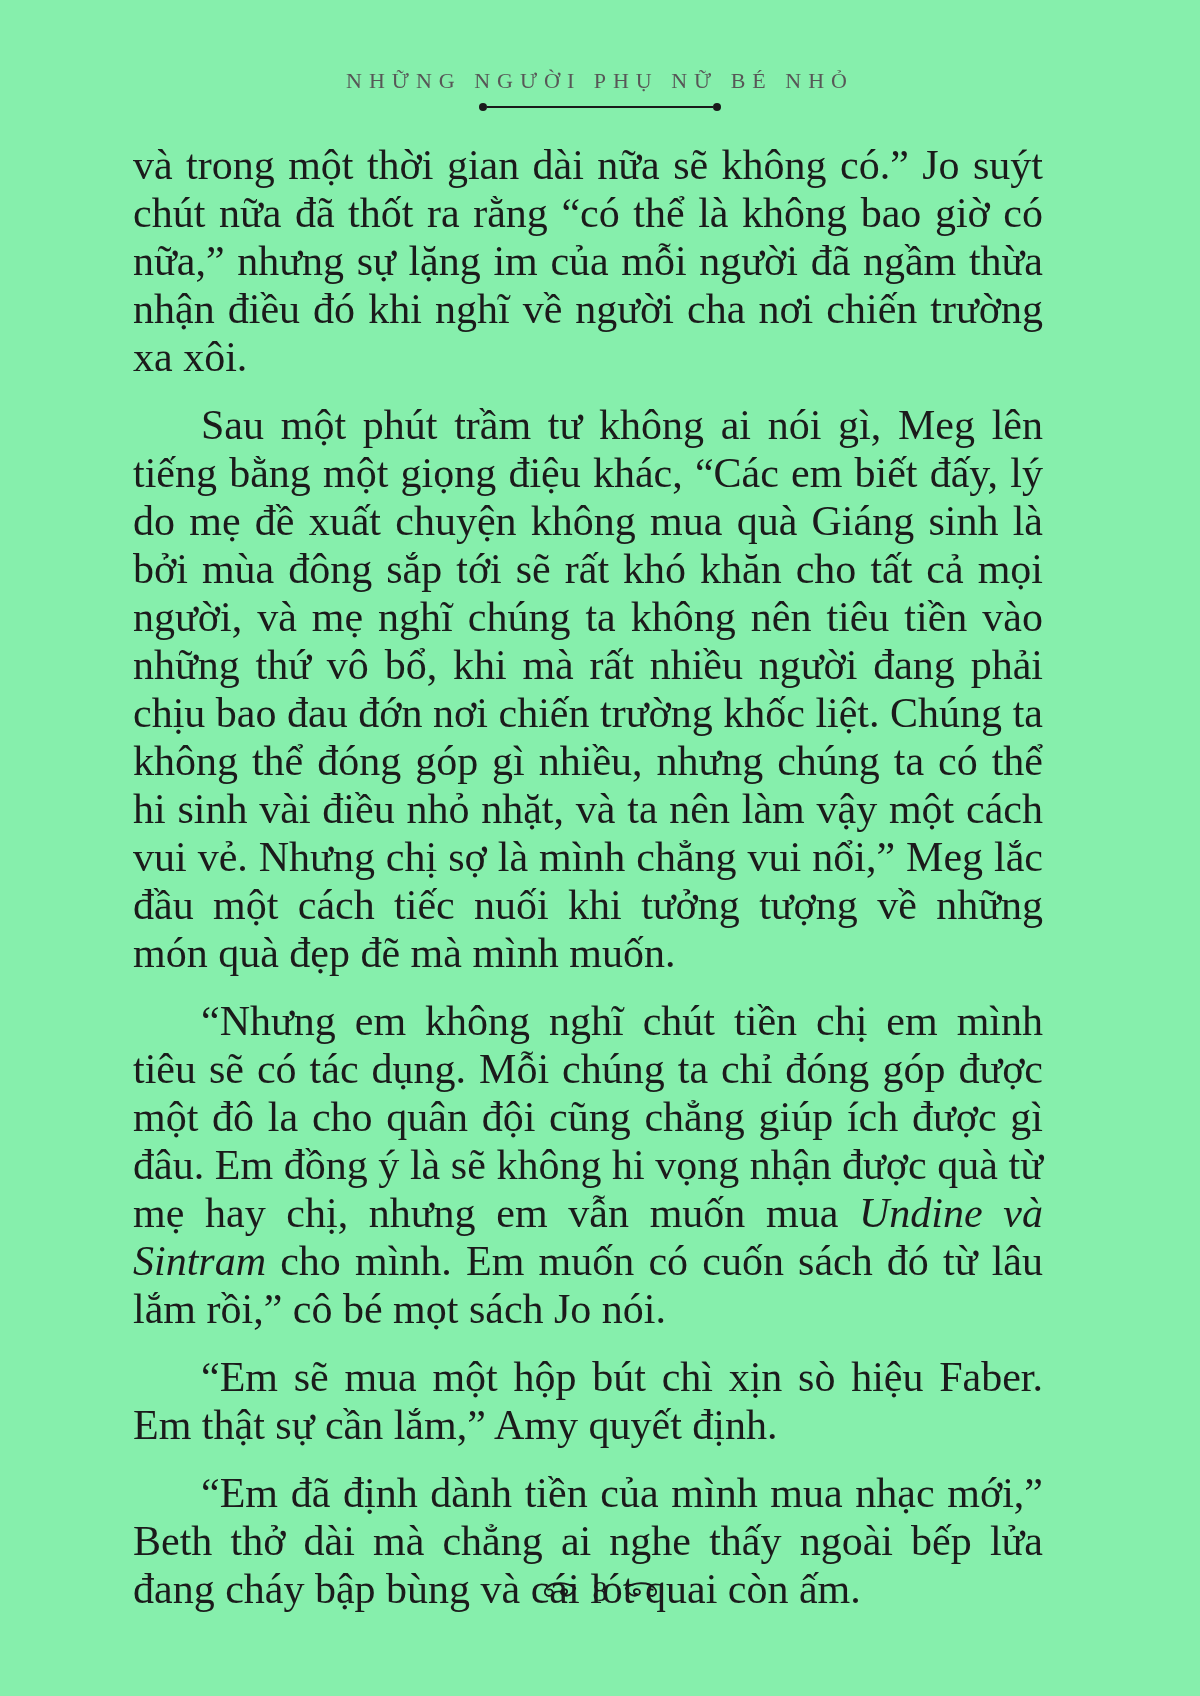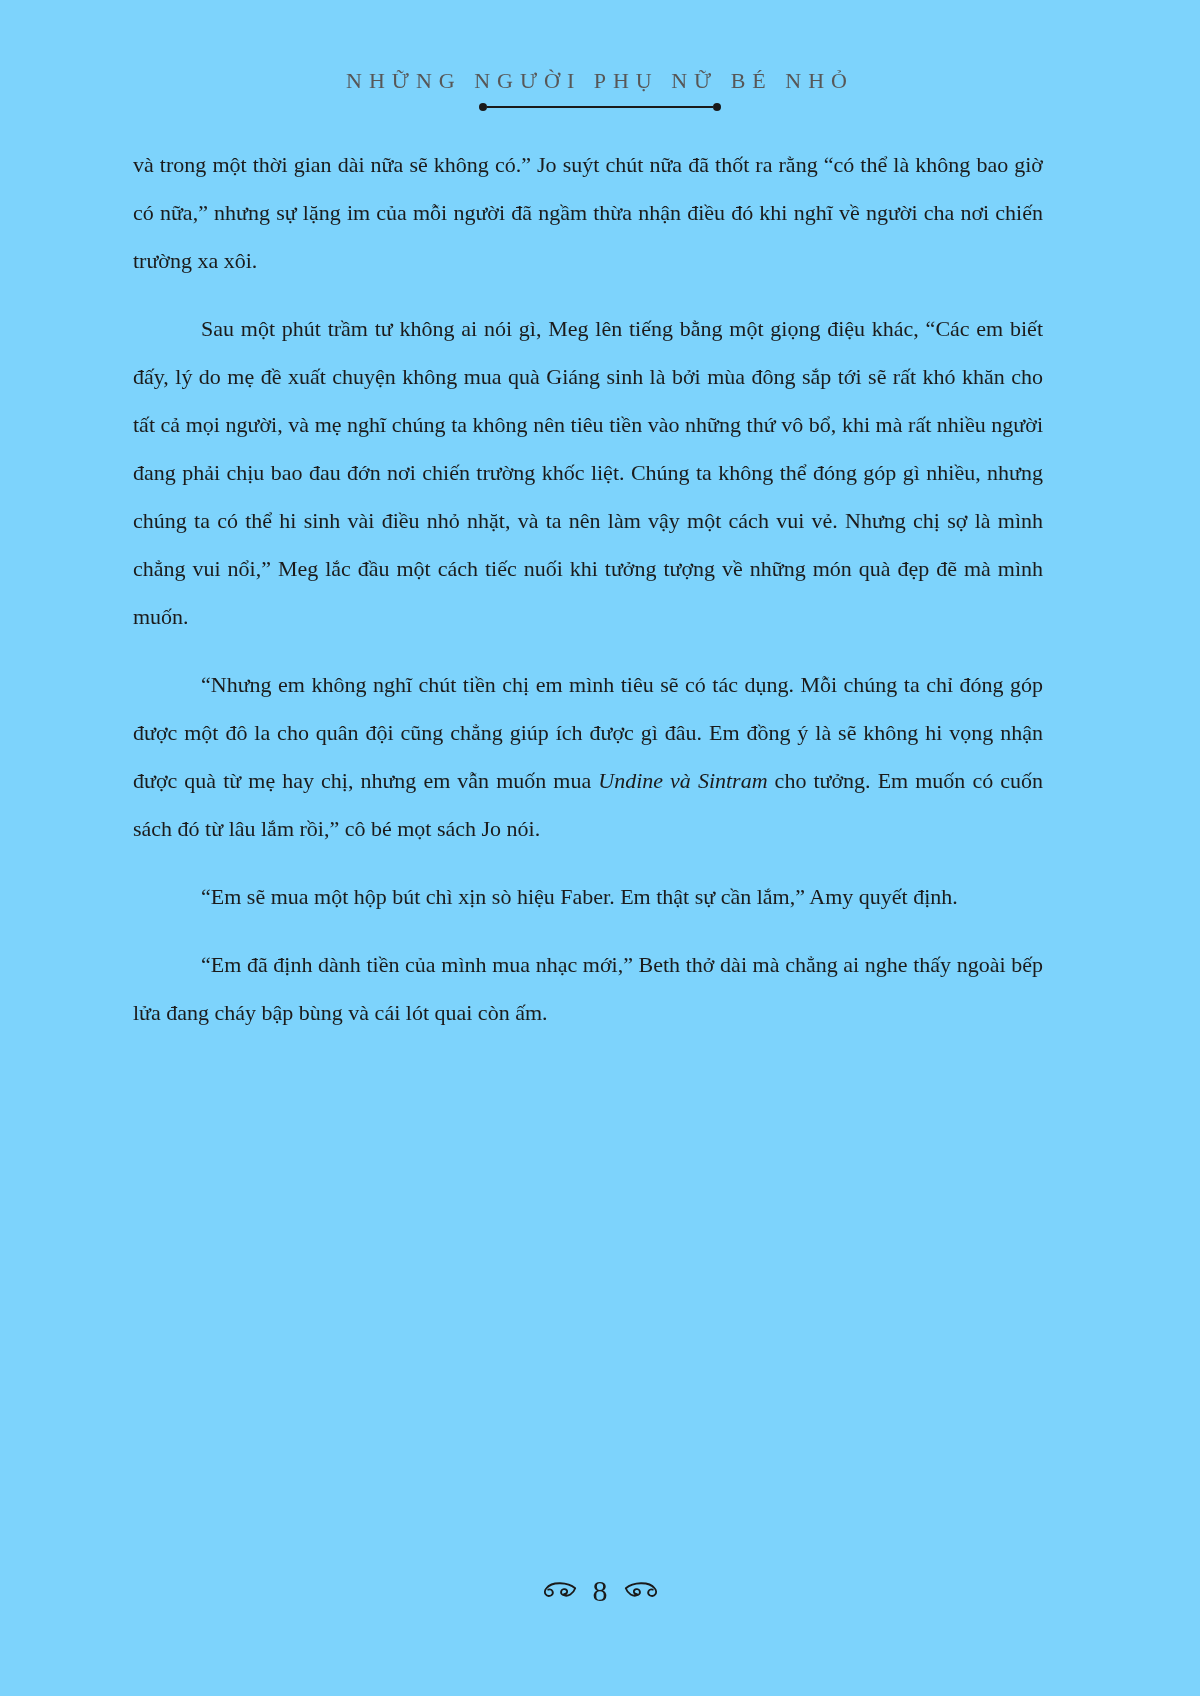--- a/index.html
+++ b/index.html
@@ -4,21 +4,21 @@
 <style>
   html, body {
     margin: 0;
     padding: 0;
     background: #ffffff;
   }
   .page {
     position: relative;
     width: 1200px;
     height: 1696px;
-    background: #7dd3fc;
+    background: #86efac;
     font-family: "Liberation Serif", "DejaVu Serif", serif;
     overflow: hidden;
   }
   .page-header {
     position: absolute;
     top: 68px;
     left: 0;
     width: 100%;
     text-align: center;
   }
@@ -47,21 +47,21 @@
     width: 226px;
     height: 2px;
     background: #1a1a1a;
     flex: 0 0 auto;
   }
   .body-text {
     position: absolute;
     top: 141px;
     left: 133px;
     width: 910px;
-    font-size: 22px;
+    font-size: 42px;
     line-height: 48px;
     color: #1b1b1b;
     text-align: justify;
   }
   .body-text p {
     margin: 0 0 20px 0;
   }
   .body-text p.indent {
     text-indent: 68px;
   }
@@ -108,21 +108,21 @@
       <span class="dot"></span>
       <span class="line"></span>
       <span class="dot"></span>
     </div>
   </header>
 
   <main class="body-text" id="body-text">
 
   <p class=""><span>và trong một thời gian dài nữa sẽ không có.” Jo suýt chút nữa đã thốt ra rằng “có thể là không bao giờ có nữa,” nhưng sự lặng im của mỗi người đã ngầm thừa nhận điều đó khi nghĩ về người cha nơi chiến trường xa xôi.</span></p>
       <p class="indent"><span>Sau một phút trầm tư không ai nói gì, Meg lên tiếng bằng một giọng điệu khác, “Các em biết đấy, lý do mẹ đề xuất chuyện không mua quà Giáng sinh là bởi mùa đông sắp tới sẽ rất khó khăn cho tất cả mọi người, và mẹ nghĩ chúng ta không nên tiêu tiền vào những thứ vô bổ, khi mà rất nhiều người đang phải chịu bao đau đớn nơi chiến trường khốc liệt. Chúng ta không thể đóng góp gì nhiều, nhưng chúng ta có thể hi sinh vài điều nhỏ nhặt, và ta nên làm vậy một cách vui vẻ. Nhưng chị sợ là mình chẳng vui nổi,” Meg lắc đầu một cách tiếc nuối khi tưởng tượng về những món quà đẹp đẽ mà mình muốn.</span></p>
-      <p class="indent"><span>“Nhưng em không nghĩ chút tiền chị em mình tiêu sẽ có tác dụng. Mỗi chúng ta chỉ đóng góp được một đô la cho quân đội cũng chẳng giúp ích được gì đâu. Em đồng ý là sẽ không hi vọng nhận được quà từ mẹ hay chị, nhưng em vẫn muốn mua </span><em>Undine và Sintram</em><span> cho tưởng. Em muốn có cuốn sách đó từ lâu lắm rồi,” cô bé mọt sách Jo nói.</span></p>
+      <p class="indent"><span>“Nhưng em không nghĩ chút tiền chị em mình tiêu sẽ có tác dụng. Mỗi chúng ta chỉ đóng góp được một đô la cho quân đội cũng chẳng giúp ích được gì đâu. Em đồng ý là sẽ không hi vọng nhận được quà từ mẹ hay chị, nhưng em vẫn muốn mua </span><em>Undine và Sintram</em><span> cho mình. Em muốn có cuốn sách đó từ lâu lắm rồi,” cô bé mọt sách Jo nói.</span></p>
       <p class="indent"><span>“Em sẽ mua một hộp bút chì xịn sò hiệu Faber. Em thật sự cần lắm,” Amy quyết định.</span></p>
       <p class="indent"><span>“Em đã định dành tiền của mình mua nhạc mới,” Beth thở dài mà chẳng ai nghe thấy ngoài bếp lửa đang cháy bập bùng và cái lót quai còn ấm.</span></p>
     </main>
 
   <footer class="page-footer">
     <span class="fleuron">
       <svg viewBox="0 0 40 22" xmlns="http://www.w3.org/2000/svg">
         <path d="M38 8 C30 1 12 0 6 8 C2 13 6 18 11 16 C15 14 13 8 8 9.5
                  M38 8 C36 14 30 18 24.5 15.5 C20.5 13.5 22.5 8 26.5 9 C30.5 10 29.5 14.5 25.5 14.5" stroke="#1a1a1a" stroke-width="2" fill="none" stroke-linecap="round"></path>
       </svg>

